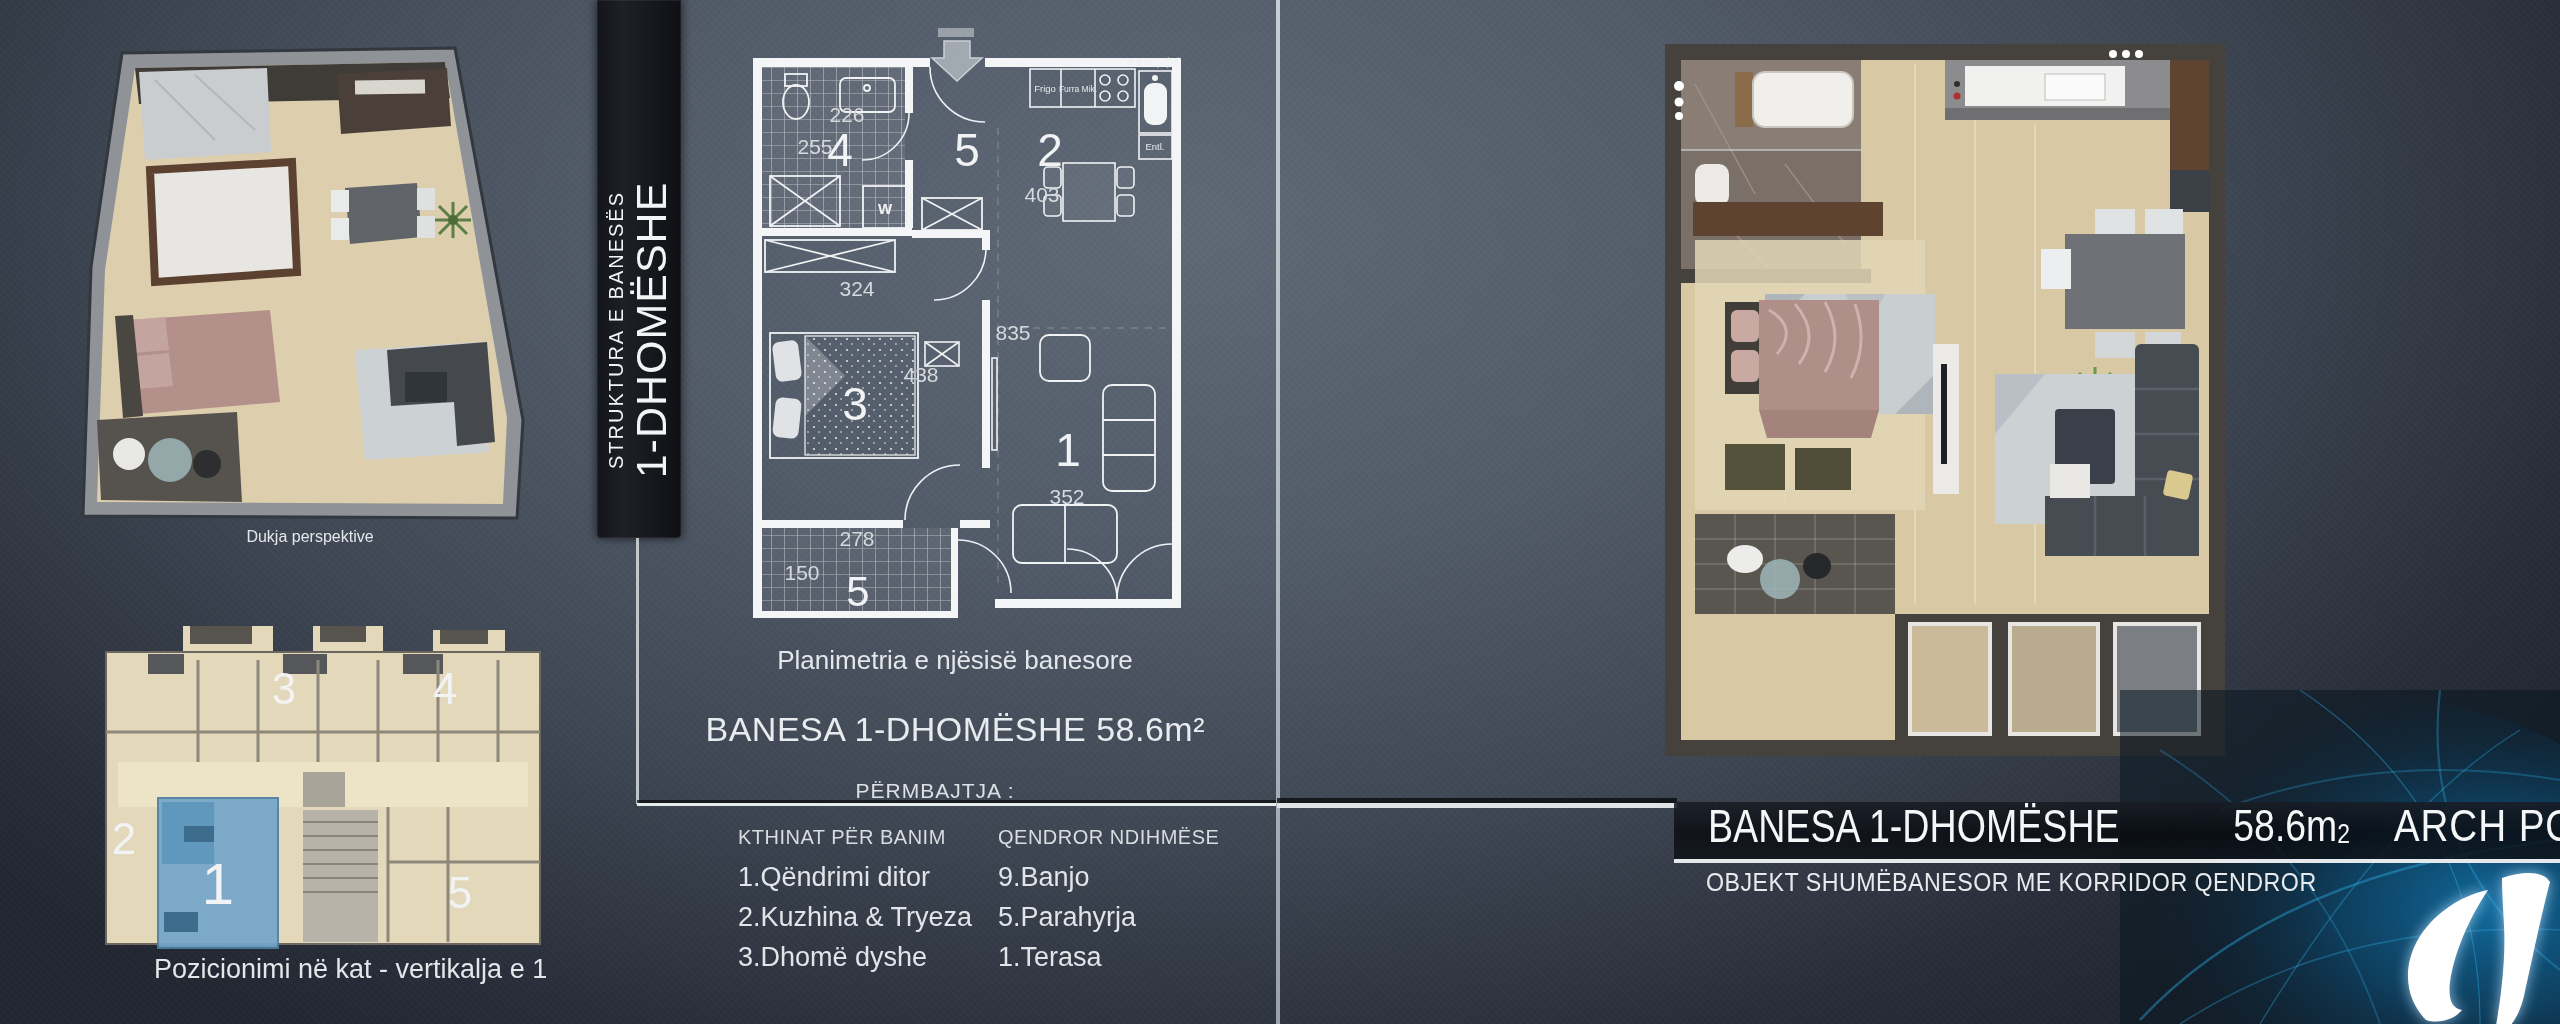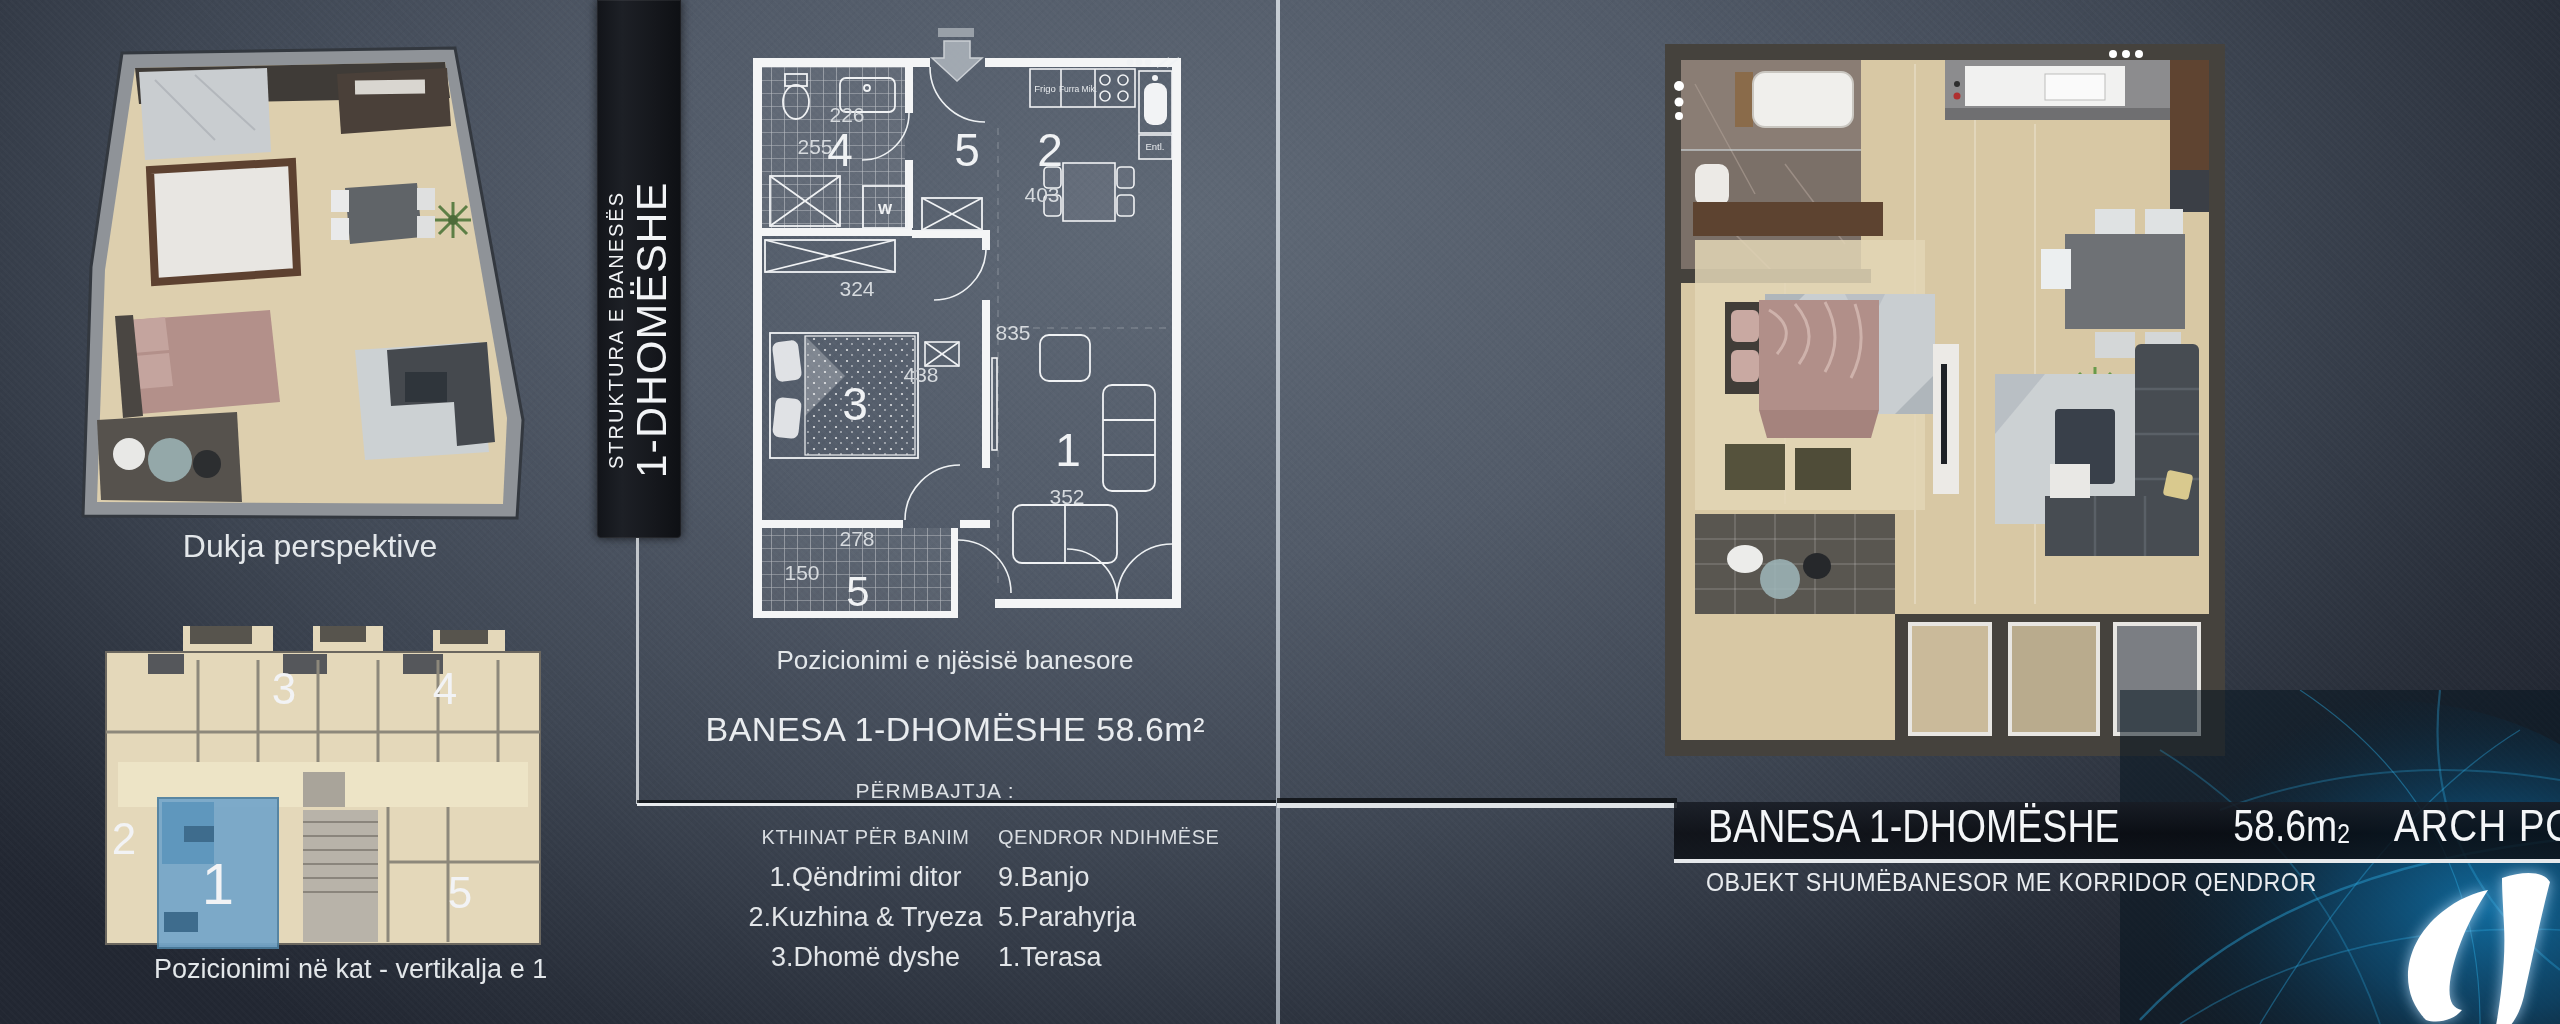--- a/index.html
+++ b/index.html
@@ -22,26 +22,26 @@
   .banner-line2{font-size:43px;letter-spacing:1px;line-height:46px;}
   .vline{left:636px;top:538px;width:3px;height:266px;background:#d8dcdf;opacity:.85;}
   .hline-dark{left:637px;top:800px;width:640px;height:3px;background:#0b0d10;opacity:.75;}
   .hline{left:637px;top:803px;width:640px;height:3px;background:#e8ebee;}
   .divider{left:1276px;top:0;width:4px;height:1024px;background:linear-gradient(180deg,#c6cdd4,#aeb6bf 60%,#99a1ab);}
   
   .plan-caption{left:720px;top:645px;width:470px;font-size:26px;}
   .unit-title{left:705px;top:710px;width:500px;font-size:34px;letter-spacing:.5px;color:#e9ecef;text-align:right;}
   .permbajtja{left:705px;top:779px;width:460px;font-size:21px;letter-spacing:1px;color:#dde1e5;text-align:center;}
   .col{top:826px;color:#e2e5e8;}
-  .col1{left:738px;width:255px;text-align:center;}
+  .col1{left:738px;width:255px;}
   .col2{left:998px;width:250px;}
   .col-header{font-size:20px;letter-spacing:.5px;color:#d9dde1;}
   .col-items{margin-top:8px;font-size:27px;line-height:40px;}
   
-  .persp-caption{left:140px;top:528px;width:340px;font-size:32px;}
+  .persp-caption{left:140px;top:528px;width:340px;font-size:16px;}
   .pos-caption{left:132px;top:954px;width:450px;font-size:27px;text-align:left;padding-left:22px;}
   
   .step-dark{left:1277px;top:798px;width:400px;height:5px;background:#0a0c0f;opacity:.8;}
   .step-white{left:1277px;top:803px;width:400px;height:5px;background:#dfe3e6;}
   .band{left:1674px;top:802px;width:886px;height:61px;
     background:linear-gradient(180deg,rgba(24,28,36,.88),rgba(8,10,15,.82) 55%,rgba(14,18,24,.85));
     border-bottom:4px solid #e6e9ec;display:flex;align-items:center;
     padding:0 66px 10px 34px;box-sizing:border-box;justify-content:space-between;z-index:4;}
   .band-title{font-size:47px;color:#f4f6f8;transform:scaleX(.8);transform-origin:left center;white-space:nowrap;}
   .band-area{font-size:44px;color:#f4f6f8;transform:scaleX(.85);white-space:nowrap;}
@@ -295,21 +295,21 @@
       <text x="112" y="268">324</text>
       <text x="297" y="174">403</text>
       <text x="268" y="312">835</text>
       <text x="176" y="354">438</text>
       <text x="322" y="476">352</text>
       <text x="112" y="518">278</text>
       <text x="57" y="552">150</text>
     </g>
   </svg>
 
-  <div class="abs cap plan-caption">Pozicionimi e njësisë banesore</div>
+  <div class="abs cap plan-caption">Planimetria e njësisë banesore</div>
   <div class="abs unit-title">BANESA 1-DHOMËSHE 58.6m²</div>
   <div class="abs permbajtja">PËRMBAJTJA :</div>
 
   <div class="abs col col1">
     <div class="col-header">KTHINAT PËR BANIM</div>
     <div class="col-items">
       <div>1.Qëndrimi ditor</div>
       <div>2.Kuzhina &amp; Tryeza</div>
       <div>3.Dhomë dyshe</div>
     </div>

